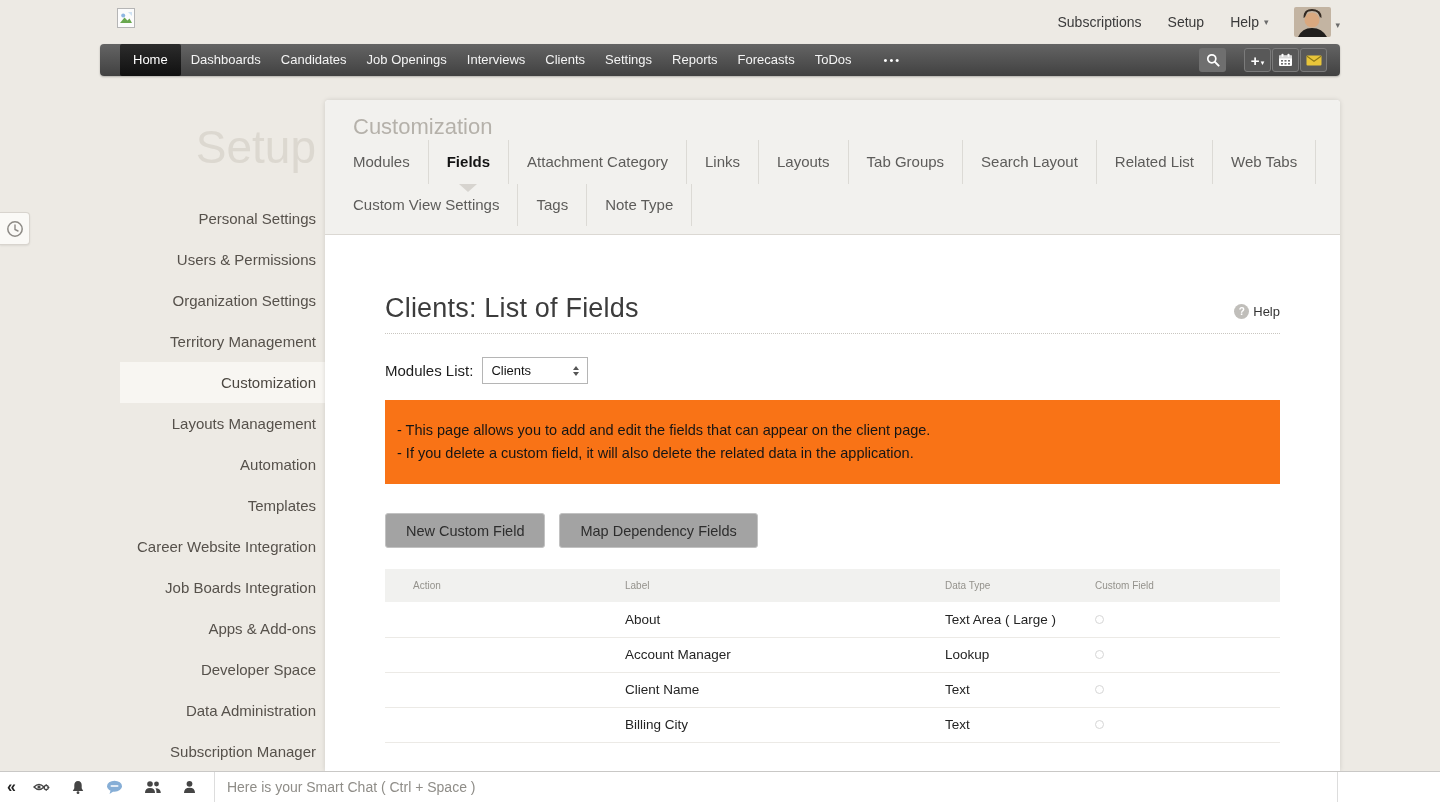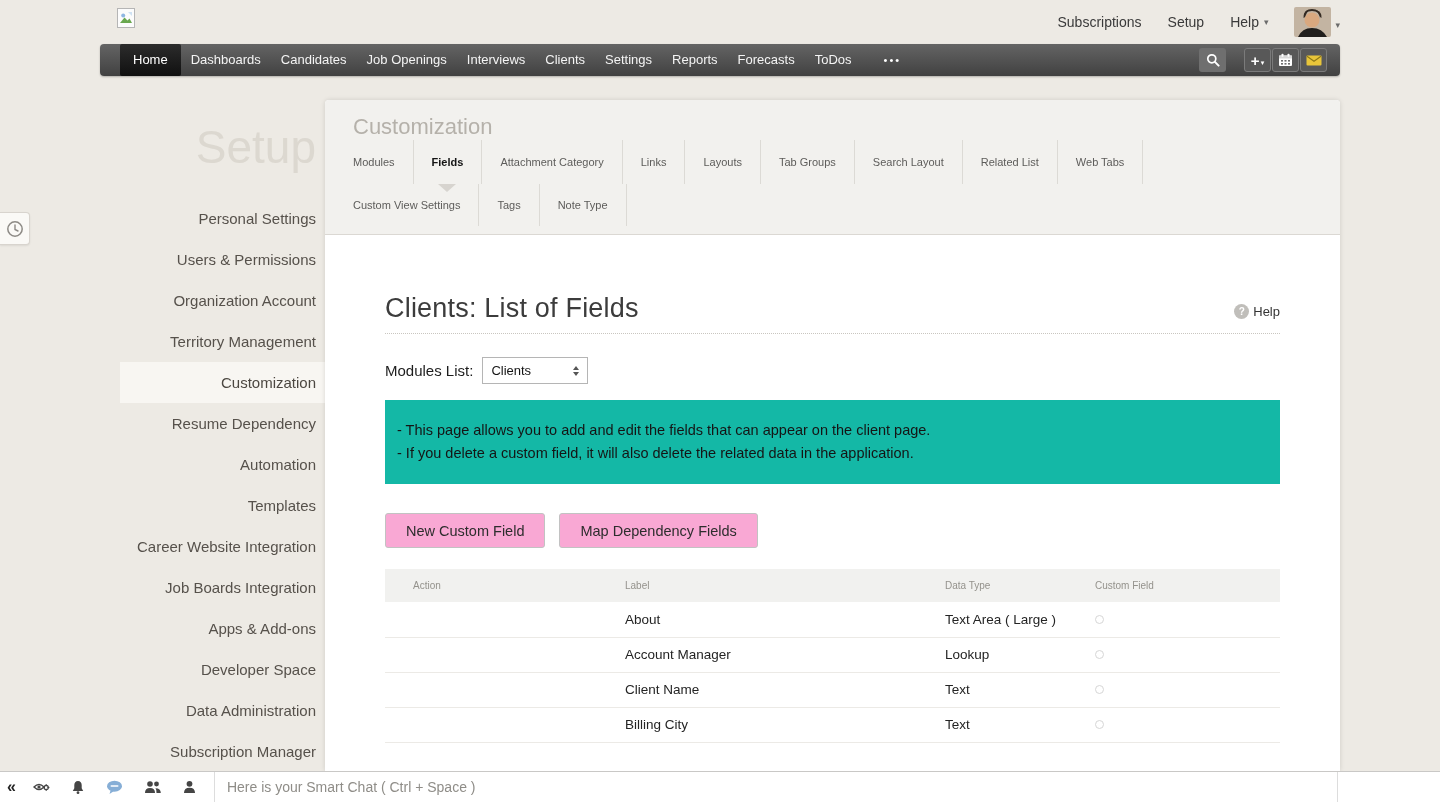--- a/index.html
+++ b/index.html
@@ -52,21 +52,21 @@
   .sidebar-item.selected { background:#f8f6f2; margin-left:120px; color:#4c4741; }
 
   
   .panel { position:absolute; left:325px; top:100px; width:1015px; bottom:31px;
     background:#fff; border-radius:4px 4px 0 0; box-shadow:0 0 5px rgba(0,0,0,.13); }
   .panel-header { height:135px; background:#f2f1ee; border-bottom:1px solid #dbd8d3; border-radius:4px 4px 0 0; }
   .panel-title { padding:14px 0 0 28px; font-size:22px; color:#b5b1aa; }
   .tabs-row { display:flex; margin-left:10px; }
   .tabs-row.row1 .tab { line-height:44px; }
   .tabs-row.row2 .tab { line-height:42px; }
-  .tab { padding:0 18px; font-size:11px; color:#5d5c5a; border-right:1px solid #dcdad5; cursor:pointer; position:relative; white-space:nowrap; }
+  .tab { padding:0 18px; font-size:15px; color:#5d5c5a; border-right:1px solid #dcdad5; cursor:pointer; position:relative; white-space:nowrap; }
   .tab.active { color:#141414; font-weight:bold; }
   .tab.active::after { content:""; position:absolute; left:50%; margin-left:-9px; bottom:-8px;
     border-left:9px solid transparent; border-right:9px solid transparent; border-top:8px solid #d7d4cf; z-index:5; }
 
   .panel-body { padding:0 60px; }
   .heading-row { display:flex; justify-content:space-between; align-items:flex-end;
     margin-top:58px; padding-bottom:9px; border-bottom:1px dotted #c9c6c0; }
   .page-heading { font-size:27px; font-weight:normal; color:#3c3c3c; letter-spacing:.2px; }
   .help-link { display:flex; align-items:center; gap:4px; font-size:13px; color:#333; margin-bottom:5px; cursor:pointer; }
   .help-circle { width:15px; height:15px; border-radius:50%; background:#c0beba; color:#fff;
@@ -74,25 +74,25 @@
 
   .modules-row { margin-top:23px; display:flex; align-items:center; }
   .modules-label { font-size:15px; color:#1d1d1d; margin-right:9px; }
   .modules-select { width:106px; height:27px; border:1px solid #b5b5b5; background:#fff;
     display:flex; align-items:center; padding:0 8px; cursor:pointer; }
   .modules-select .value { flex:1; font-size:13px; color:#141414; }
   .spinner { display:flex; flex-direction:column; gap:2px; align-items:center; }
   .spinner .up { border-left:3.5px solid transparent; border-right:3.5px solid transparent; border-bottom:4px solid #555; }
   .spinner .down { border-left:3.5px solid transparent; border-right:3.5px solid transparent; border-top:4px solid #555; }
 
-  .info-box { margin-top:16px; background:#14b8a6; padding:19px 12px; }
+  .info-box { margin-top:16px; background:#f97316; padding:19px 12px; }
   .info-box p { font-size:14.5px; color:#151515; line-height:23px; }
 
   .buttons-row { margin-top:29px; display:flex; gap:14px; }
-  .btn { height:35px; padding:0 20px; background:#f9a8d4; border:1px solid #c2c2c2; border-radius:3px;
+  .btn { height:35px; padding:0 20px; background:#a3a3a3; border:1px solid #c2c2c2; border-radius:3px;
     font-family:inherit; font-size:14.5px; color:#2d2d2d; cursor:pointer; }
 
   table.fields { margin-top:21px; width:895px; border-collapse:collapse; table-layout:fixed; }
   table.fields th { background:#f1f1ef; height:33px; font-weight:normal; font-size:10px; color:#94928c; text-align:left; }
   table.fields th.c1, table.fields td.c1 { width:225px; padding-left:28px; }
   table.fields th.c2, table.fields td.c2 { width:320px; padding-left:15px; }
   table.fields th.c3, table.fields td.c3 { width:165px; padding-left:15px; }
   table.fields th.c4, table.fields td.c4 { width:185px; text-align:left; padding-left:0; }
   table.fields td { height:35px; border-bottom:1px solid #eceae6; font-size:13.5px; color:#242424; }
   .lock-circle { display:inline-block; width:9px; height:9px; border:1px solid #d6d6d6; border-radius:50%; }
@@ -197,24 +197,24 @@
     <circle cx="9" cy="9" r="7.2" fill="none" stroke="#8d8a85" stroke-width="1.5"></circle>
     <path d="M9 5 L9 9.5 L12 11" fill="none" stroke="#8d8a85" stroke-width="1.4" stroke-linecap="round"></path>
   </svg>
 </div>
 
 <div class="sidebar">
   <div class="sidebar-watermark">Setup</div>
   <ul class="sidebar-list">
     <li class="sidebar-item">Personal Settings</li>
     <li class="sidebar-item">Users &amp; Permissions</li>
-    <li class="sidebar-item">Organization Account</li>
+    <li class="sidebar-item">Organization Settings</li>
     <li class="sidebar-item">Territory Management</li>
     <li class="sidebar-item selected">Customization</li>
-    <li class="sidebar-item">Resume Dependency</li>
+    <li class="sidebar-item">Layouts Management</li>
     <li class="sidebar-item">Automation</li>
     <li class="sidebar-item">Templates</li>
     <li class="sidebar-item">Career Website Integration</li>
     <li class="sidebar-item">Job Boards Integration</li>
     <li class="sidebar-item">Apps &amp; Add-ons</li>
     <li class="sidebar-item">Developer Space</li>
     <li class="sidebar-item">Data Administration</li>
     <li class="sidebar-item">Subscription Manager</li>
   </ul>
 </div>

